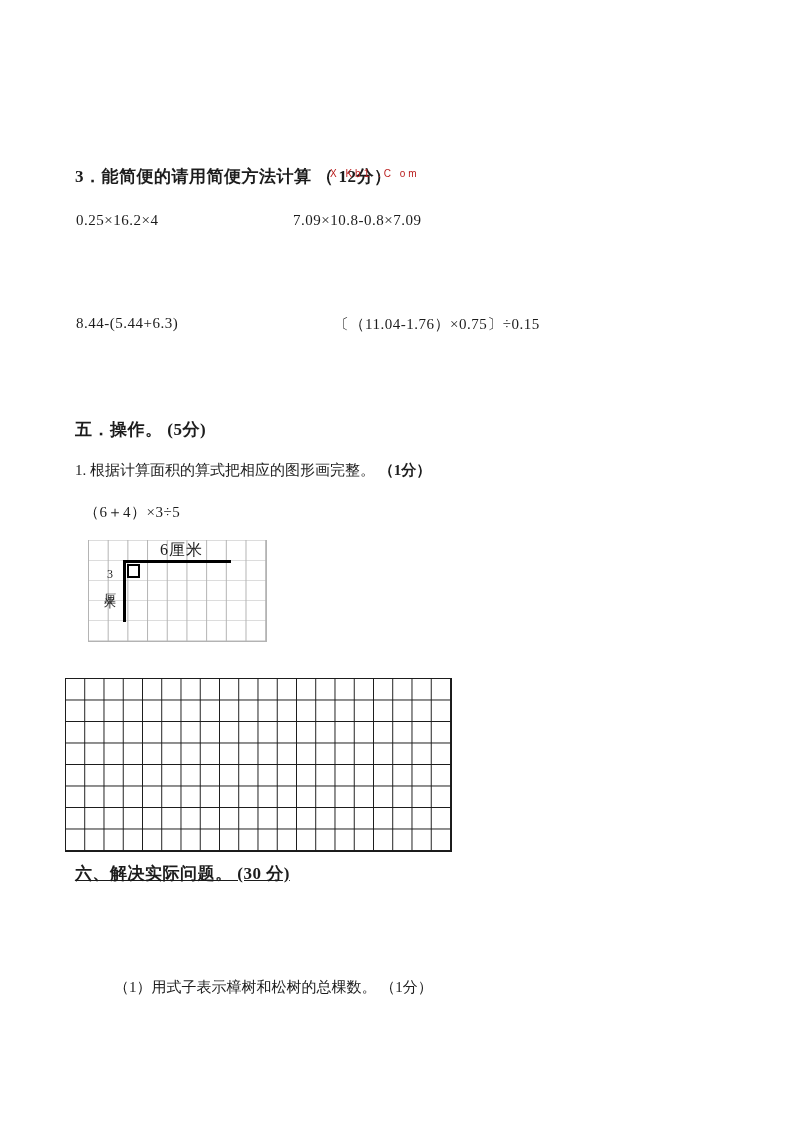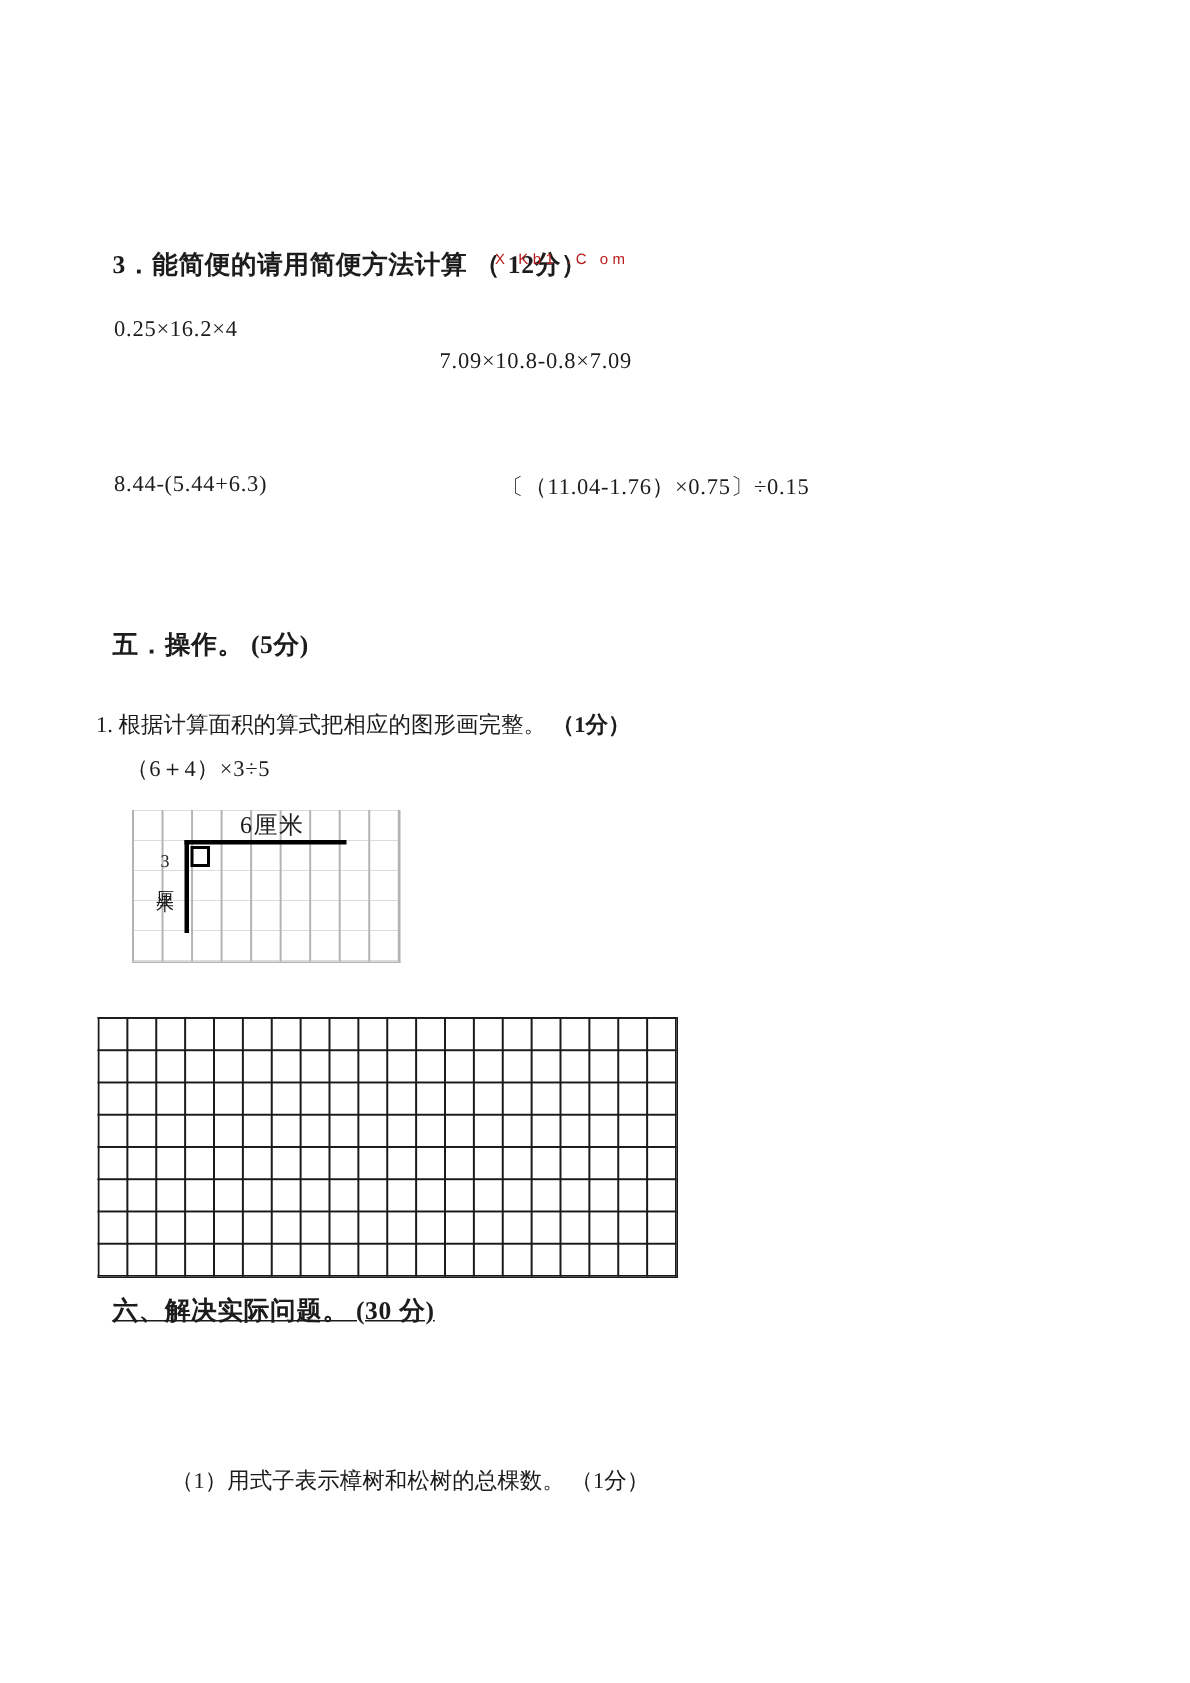--- a/index.html
+++ b/index.html
@@ -97,29 +97,29 @@
 <body>
 
 <div id="page">
 
   <div class="abs section-title" style="left:75px; top:165px;">3．能简便的请用简便方法计算 （ 12分）</div>
 
   <div class="abs watermark" style="left:330px; top:168px;">X Kb1 .C om</div>
 
   <div class="abs formula" style="left:76px; top:212px;">0.25×16.2×4</div>
 
-  <div class="abs formula" style="left:293px; top:212px;margin-top:21px;">7.09×10.8-0.8×7.09</div>
+  <div class="abs formula" style="left:293px; top:212px;">7.09×10.8-0.8×7.09</div>
 
   <div class="abs formula" style="left:76px; top:315px;">8.44-(5.44+6.3)</div>
 
   <div class="abs formula" style="left:286px; top:315px;margin-left:48px;">〔（11.04-1.76）×0.75〕÷0.15</div>
 
   <div class="abs section-title" style="left:75px; top:418px;">五．操作。 (5分)</div>
 
-  <div class="abs body-text" style="left:64px; top:461px;margin-top:13px;">
+  <div class="abs body-text" style="left:75px; top:461px;">
     <span>1. 根据计算面积的算式把相应的图形画完整。</span>
     <span class="score-bold">（1分）</span>
   </div>
 
   <div class="abs formula" style="left:84px; top:503px;">（6＋4）×3÷5</div>
 
   <div class="figure-grid"></div>
   <div class="base-line"></div>
   <div class="height-line"></div>
   <div class="right-angle"></div>

